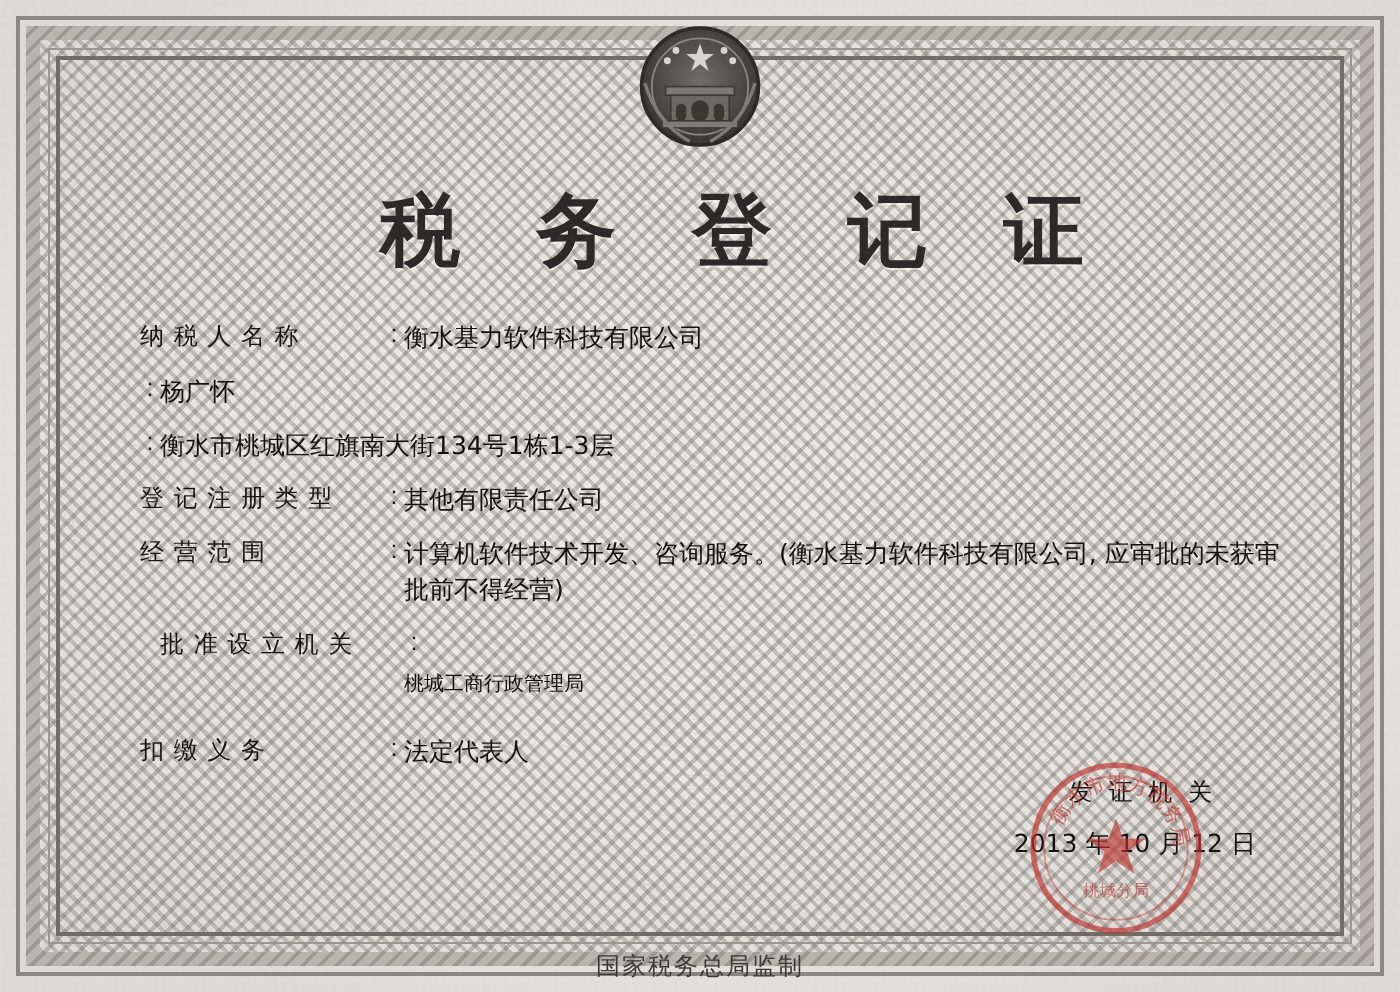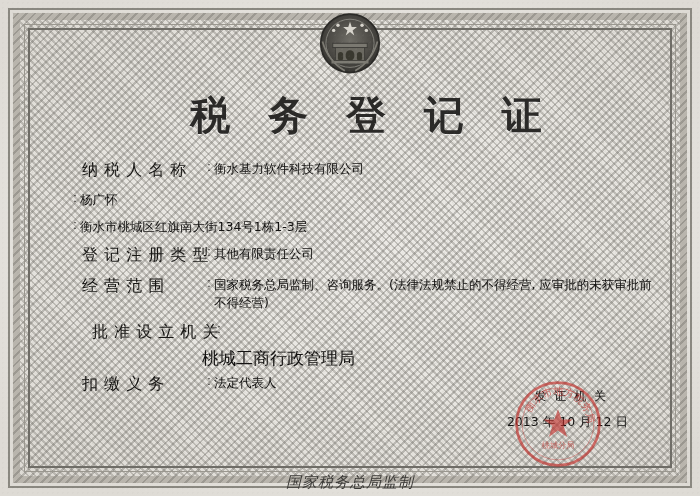--- a/index.html
+++ b/index.html
@@ -126,47 +126,46 @@
     display: flex;
     align-items: flex-start;
     margin-bottom: 10px;
     font-size: 12.5px;
     color: #1b1a18;
   }
   .row .label {
     width: 122px;
     flex: 0 0 122px;
     font-family: "DejaVu Sans", sans-serif;
-    font-size: 16px;
+    font-size: 12px;
     letter-spacing: .5px;
     white-space: nowrap;
     color: #171614;
-    padding-left: 12px;
   }
   .row .colon {
     flex: 0 0 10px;
     text-align: center;
   }
   .row .value {
     flex: 1 1 auto;
     font-family: "DejaVu Sans", sans-serif;
     font-size: 12.5px;
     line-height: 17px;
     color: #121110;
     word-break: break-all;
   }
   .row.two-line .value { line-height: 18px; }
 
   .row.approve { margin-bottom: 4px; margin-left: 10px; }
   .approve-value {
     margin-left: 132px;
     font-family: "DejaVu Sans", sans-serif;
-    font-size: 17px;
+    font-size: 10px;
     color: #121110;
-    margin-bottom: 4px;
+    margin-bottom: 18px;
   }
 
   
   .issuer {
     position: absolute;
     right: 92px;
     top: 388px;
     font-family: "DejaVu Sans", sans-serif;
     font-size: 12px;
     letter-spacing: 2px;
@@ -198,25 +197,24 @@
   }
 
   
   .footer {
     position: absolute;
     bottom: 4px;
     left: 0;
     width: 100%;
     text-align: center;
     font-family: "DejaVu Sans", sans-serif;
-    font-size: 15px;
+    font-size: 12px;
     letter-spacing: 1px;
     color: #3a3936;
     z-index: 5;
-    font-style: italic;
   }
 
   
   .speckle {
     position: absolute;
     inset: 0;
     background-image:
       radial-gradient(rgba(0,0,0,.035) 1px, transparent 1px),
       radial-gradient(rgba(255,255,255,.05) 1px, transparent 1px);
     background-size: 5px 5px, 7px 7px;
@@ -292,21 +290,21 @@
 
     <div class="row">
       <div class="label">登 记 注 册 类 型</div>
       <div class="colon">:</div>
       <div class="value">其他有限责任公司</div>
     </div>
 
     <div class="row two-line">
       <div class="label">经 营 范 围</div>
       <div class="colon">:</div>
-      <div class="value">国家税务总局监制、咨询服务。(法律法规禁止的不得经营, 应审批的未获审批前不得经营)</div>
+      <div class="value">计算机软件技术开发、咨询服务。(衡水基力软件科技有限公司, 应审批的未获审批前不得经营)</div>
     </div>
 
     <div class="row approve">
       <div class="label">批 准 设 立 机 关</div>
       <div class="colon">:</div>
       <div class="value"></div>
     </div>
     <div class="approve-value">桃城工商行政管理局</div>
 
     <div class="row">

